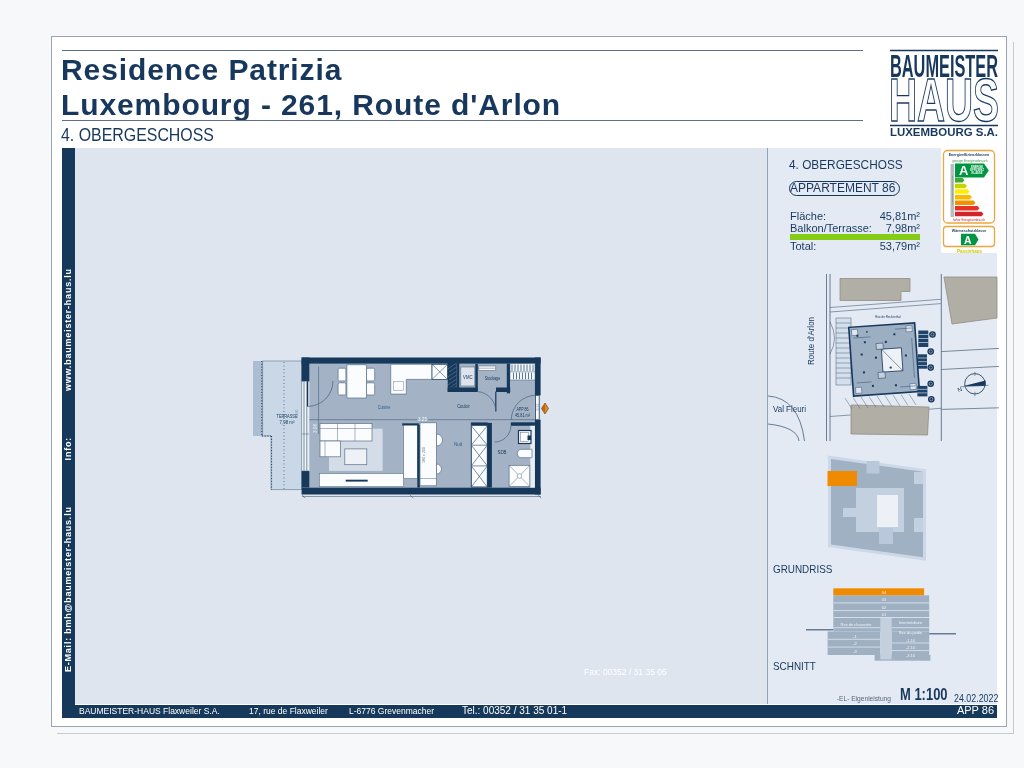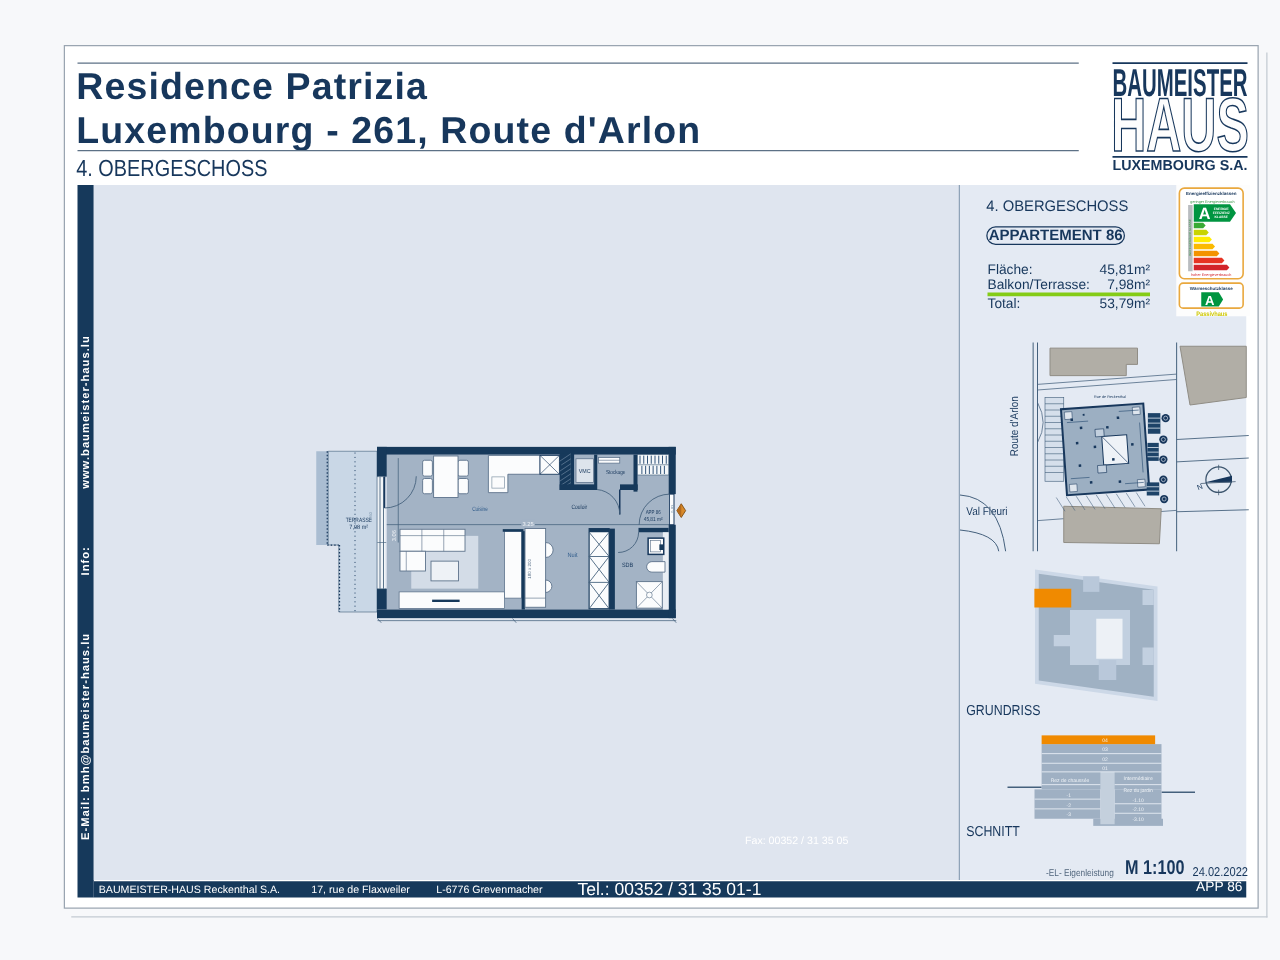--- a/index.html
+++ b/index.html
@@ -37,40 +37,40 @@
 <div class="abs" style="left:62px;top:268px;width:12.5px;height:404px;color:#ffffff;font-size:9px;font-weight:bold;letter-spacing:0.78px;writing-mode:vertical-rl;transform:rotate(180deg);text-align:left;line-height:12.5px;white-space:nowrap;">E-Mail: bmh@baumeister-haus.lu&nbsp;&nbsp;&nbsp;&nbsp;&nbsp;&nbsp;&nbsp;&nbsp;&nbsp;&nbsp;&nbsp;&nbsp;&nbsp;&nbsp;Info:&nbsp;&nbsp;&nbsp;&nbsp;&nbsp;&nbsp;&nbsp;&nbsp;&nbsp;&nbsp;&nbsp;&nbsp;&nbsp;&nbsp;www.baumeister-haus.lu</div>
 
 <div class="abs" style="left:74.5px;top:147.5px;width:693px;height:556px;background:#dfe5ef;"></div>
 
 <div class="abs" style="left:767.5px;top:147.5px;width:229.5px;height:556px;background:#e4eaf3;"></div>
 
 <div class="abs" style="left:767px;top:147.5px;width:1px;height:556px;background:#8fa3b8;"></div>
 
 <div class="abs" style="left:74.5px;top:705px;width:922.5px;height:12.5px;background:#16395b;"></div>
 
-<div class="abs" style="left:79px;top:705px;height:12.5px;color:#fff;font-size:8.5px;line-height:12.5px;white-space:nowrap;">BAUMEISTER-HAUS Reckenthal S.A.</div>
+<div class="abs" style="left:79px;top:705px;height:12.5px;color:#fff;font-size:8.5px;line-height:12.5px;white-space:nowrap;">BAUMEISTER-HAUS Flaxweiler S.A.</div>
 <div class="abs" style="left:249px;top:705px;height:27px;color:#fff;font-size:8.5px;line-height:12.5px;white-space:nowrap;">17, rue de Flaxweiler</div>
 <div class="abs" style="left:349px;top:705px;height:30px;color:#fff;font-size:8.5px;line-height:12.5px;white-space:nowrap;">L-6776 Grevenmacher</div>
-<div class="abs" style="left:462px;top:705px;height:12.5px;color:#fff;font-size:14px;line-height:12.5px;white-space:nowrap;">Tel.: 00352 / 31 35 01-1</div>
-<div class="abs" style="left:584px;top:666px;height:27px;color:#fff;font-size:8.5px;line-height:12.5px;white-space:nowrap;margin-left:12px;">Fax: 00352 / 31 35 05</div>
+<div class="abs" style="left:462px;top:705px;height:12.5px;color:#fff;font-size:10px;line-height:12.5px;white-space:nowrap;">Tel.: 00352 / 31 35 01-1</div>
+<div class="abs" style="left:584px;top:666px;height:27px;color:#fff;font-size:8.5px;line-height:12.5px;white-space:nowrap;">Fax: 00352 / 31 35 05</div>
 
 <div class="abs" style="left:880px;top:704px;width:114px;height:13.5px;color:#fff;font-size:11px;line-height:13.5px;text-align:right;">APP 86</div>
 
 <div class="abs" style="left:785px;top:694px;width:106px;text-align:right;font-size:7.8px;color:#52677e;transform:scaleX(0.85);transform-origin:right top;">-EL- Eigenleistung</div>
 <div class="abs navy" style="left:900px;top:686px;font-size:16px;font-weight:bold;transform:scaleX(0.81);transform-origin:left top;">M 1:100</div>
 <div class="abs navy" style="left:954px;top:692.5px;font-size:10.2px;transform:scaleX(0.87);transform-origin:left top;">24.02.2022</div>
 
 <div class="abs navy" style="left:788.5px;top:158px;font-size:12.2px;transform:scaleX(0.97);transform-origin:left top;">4. OBERGESCHOSS</div>
 
-<div class="abs navy" style="left:789px;top:181px;width:109px;height:12.5px;border:1.3px solid #17375c;border-radius:8px;font-size:12px;text-align:center;line-height:12.5px;font-weight:bold;">APPARTEMENT 86</div>
+<div class="abs navy" style="left:789px;top:181px;width:109px;height:12.5px;border:1.3px solid #17375c;border-radius:8px;font-size:12px;line-height:12.5px;">APPARTEMENT 86</div>
 
 <div class="abs navy" style="left:790px;top:209.5px;width:130px;font-size:11px;line-height:12.3px;">
   <div>Fläche:<span style="float:right">45,81m²</span></div>
   <div>Balkon/Terrasse:<span style="float:right">7,98m²</span></div>
-  <div style="border-top:3px solid #84cc16;">Total:<span style="float:right">53,79m²</span></div>
+  <div style="border-top:6px solid #84cc16;">Total:<span style="float:right">53,79m²</span></div>
 </div>
 
 <div class="abs navy" style="left:772.5px;top:563px;font-size:11.5px;transform:scaleX(0.86);transform-origin:left top;">GRUNDRISS</div>
 
 <div class="abs navy" style="left:772.5px;top:659.5px;font-size:11.5px;transform:scaleX(0.86);transform-origin:left top;">SCHNITT</div>
 
 <svg class="abs" style="left:938px;top:146px;" width="66" height="112" viewBox="938 146 66 112">
 
   <rect x="941" y="148" width="59" height="105" fill="#fdfdfd"></rect>
 

